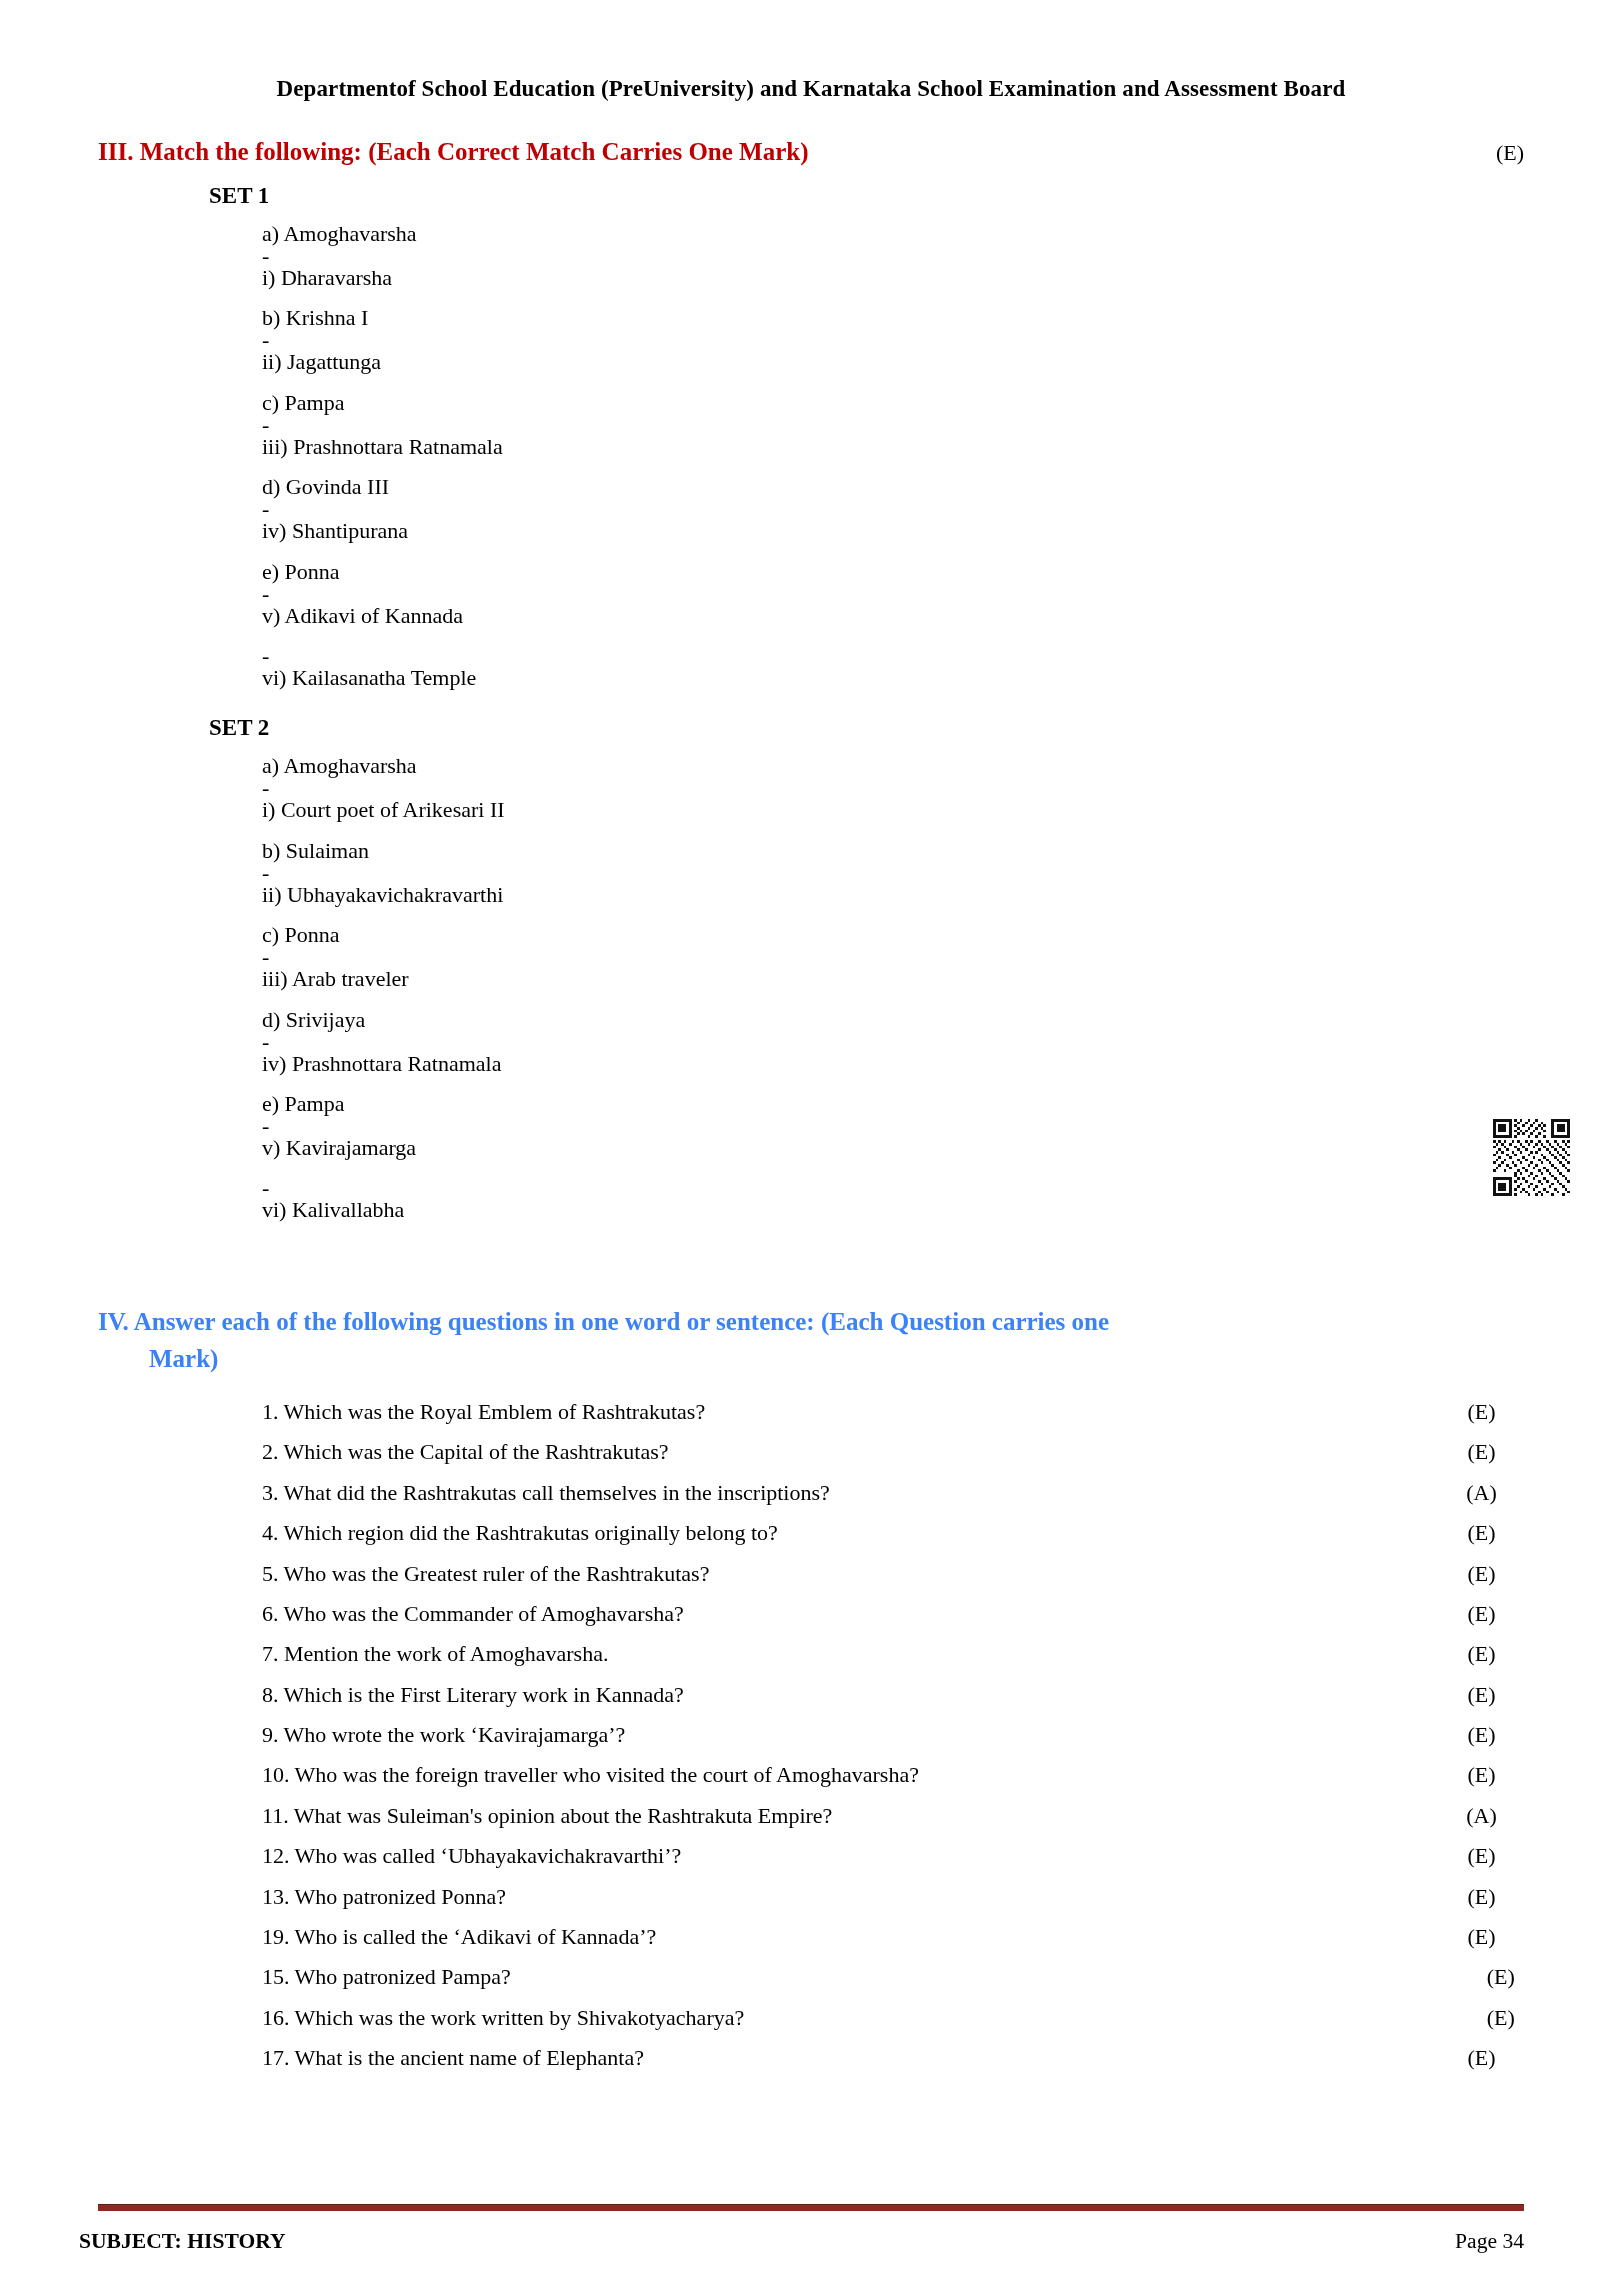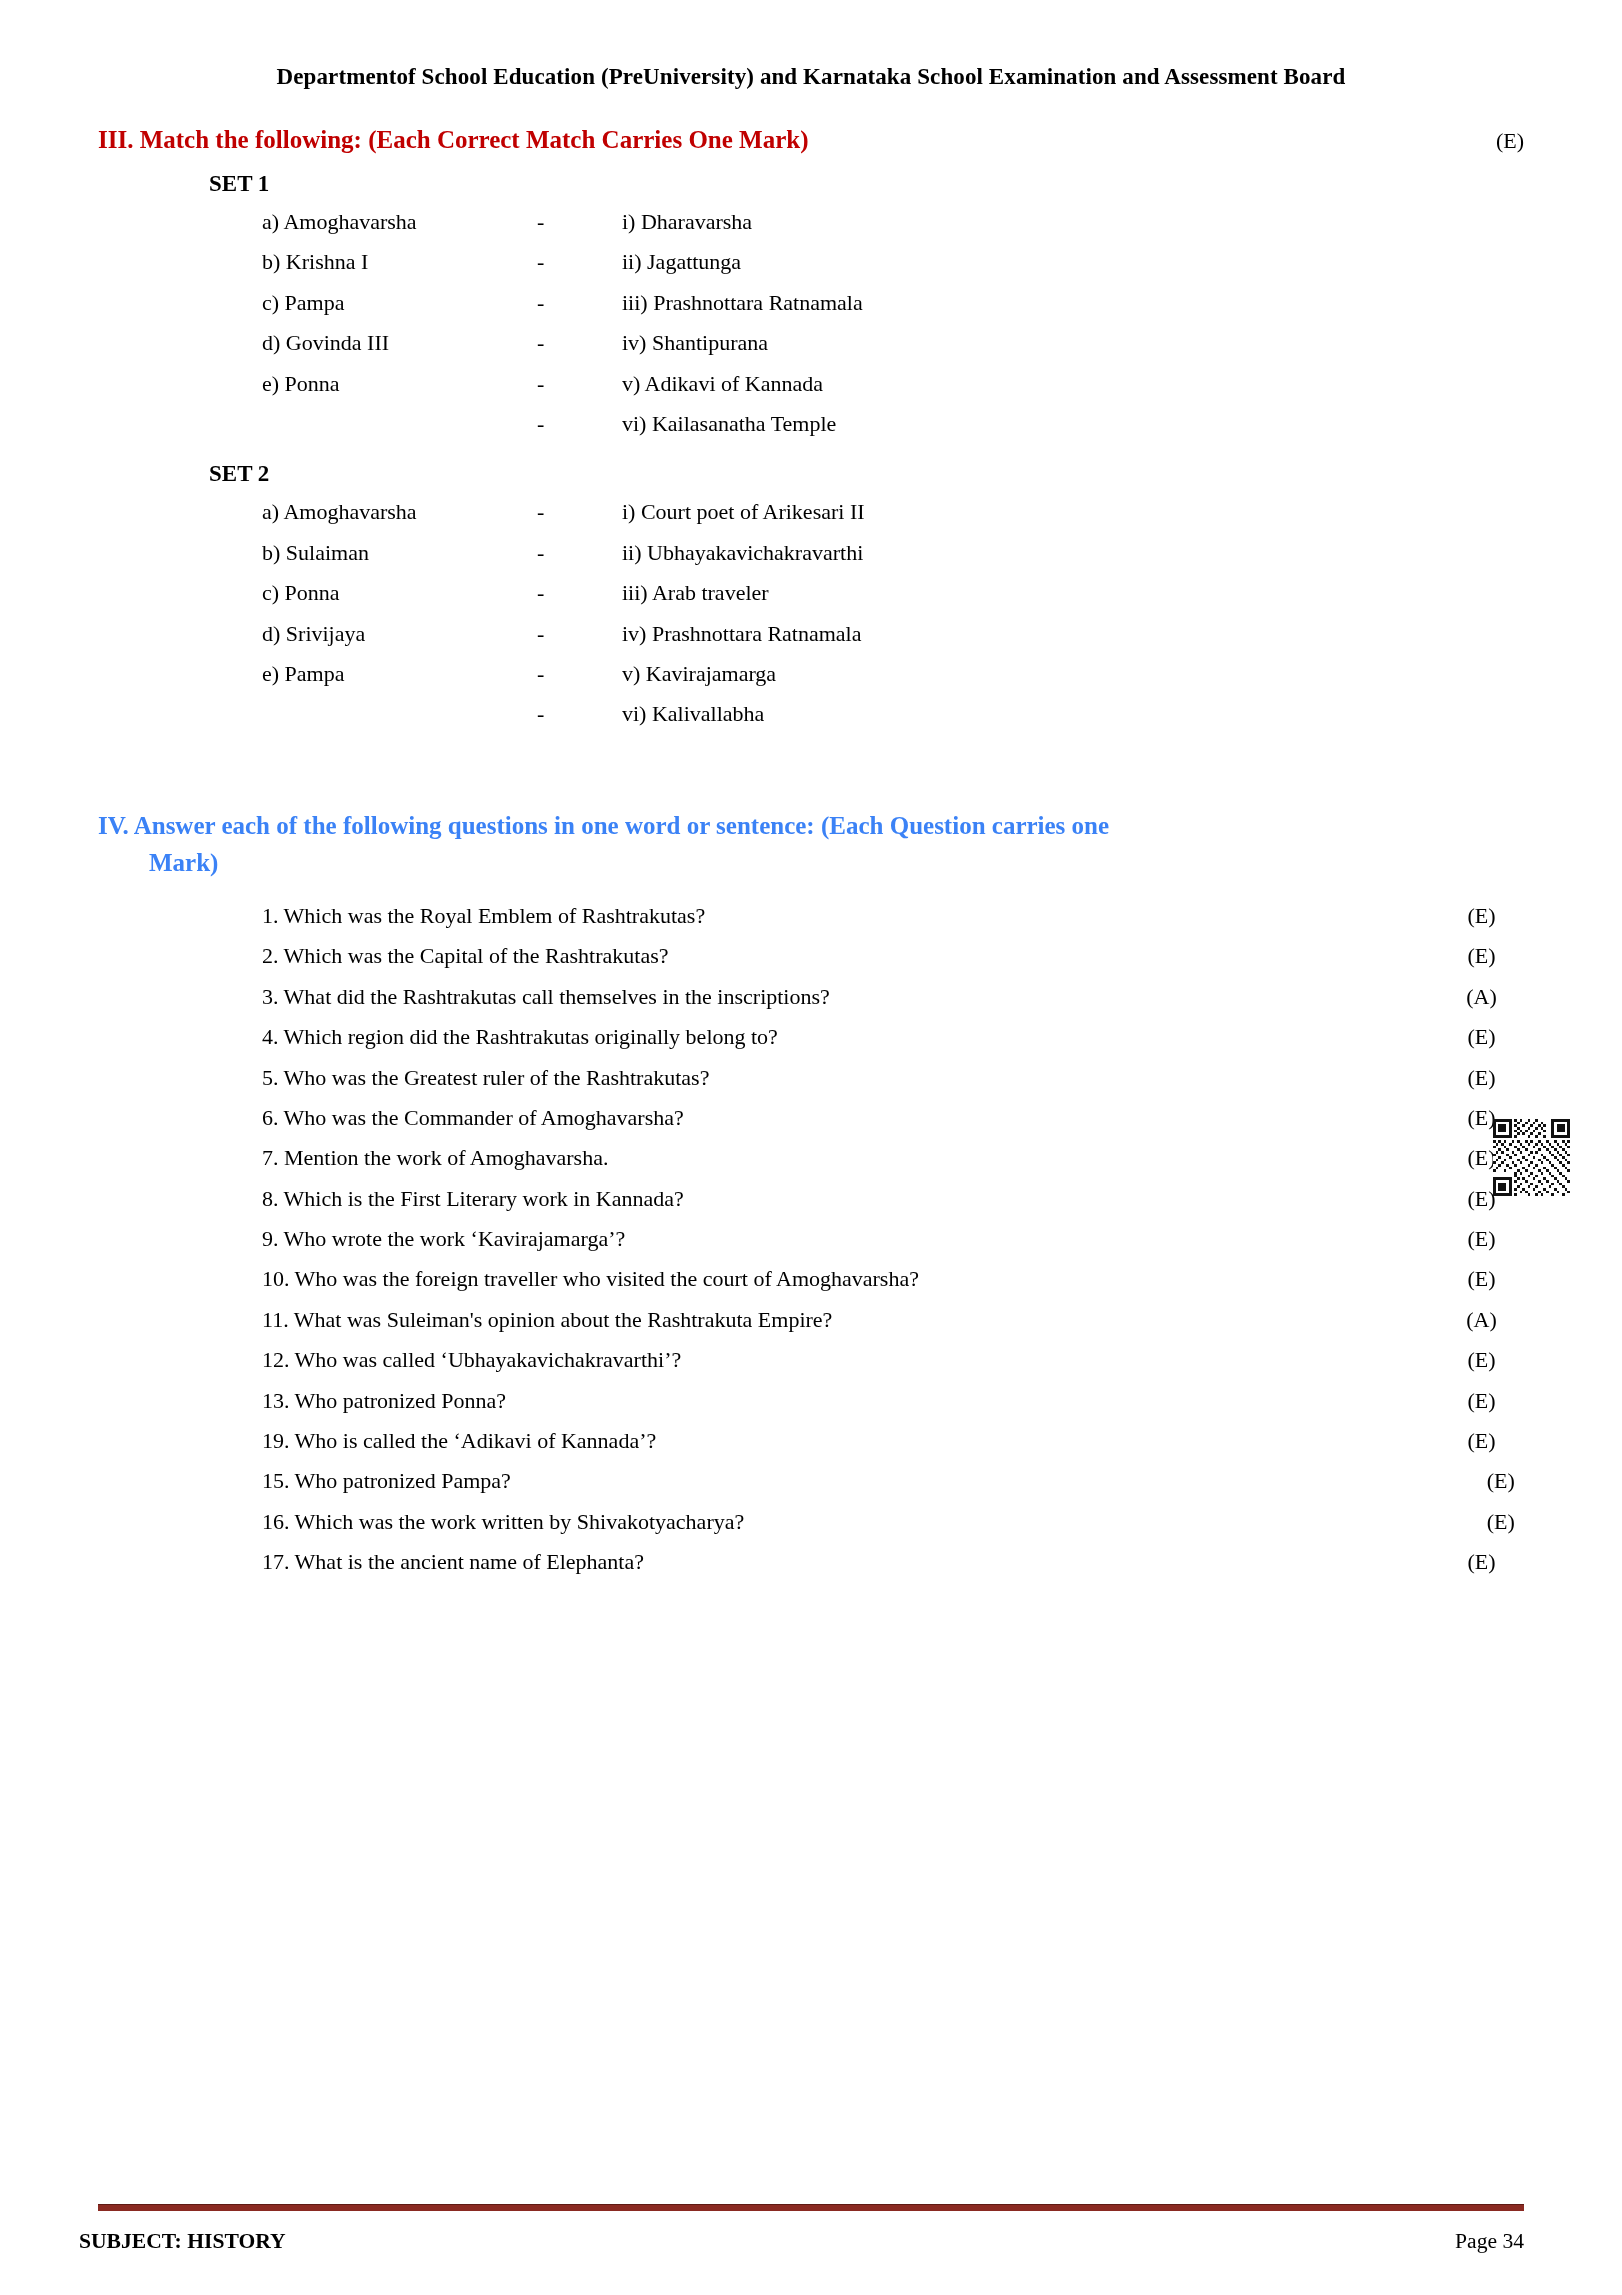--- a/index.html
+++ b/index.html
@@ -18,21 +18,21 @@
     box-sizing: border-box;
     padding: 59px 98px 0 98px;
     background: #ffffff;
     overflow: hidden;
   }
   .doc-header {
     text-align: center;
     font-weight: bold;
     font-size: 23px;
     line-height: 1.55;
-    margin: 0 auto;
+    margin: 12px auto;
     width: 85%;
     letter-spacing: 0.1px;
   }
   .section-heading {
     color: #c00000;
     font-weight: bold;
     font-size: 25px;
     margin-top: 31px;
     display: flex;
     align-items: flex-start;
@@ -56,20 +56,21 @@
   }
   .match-list {
     margin: 0 0 0 164px;
   }
   .match-row {
     display: flex;
     align-items: flex-start;
     font-size: 22px;
     line-height: 1.0;
     padding: 9.2px 0;
+    flex-direction: column;
   }
   .match-left {
     width: 275px;
   }
   .match-dash {
     width: 85px;
   }
   .match-right {
     flex: 1;
   }

